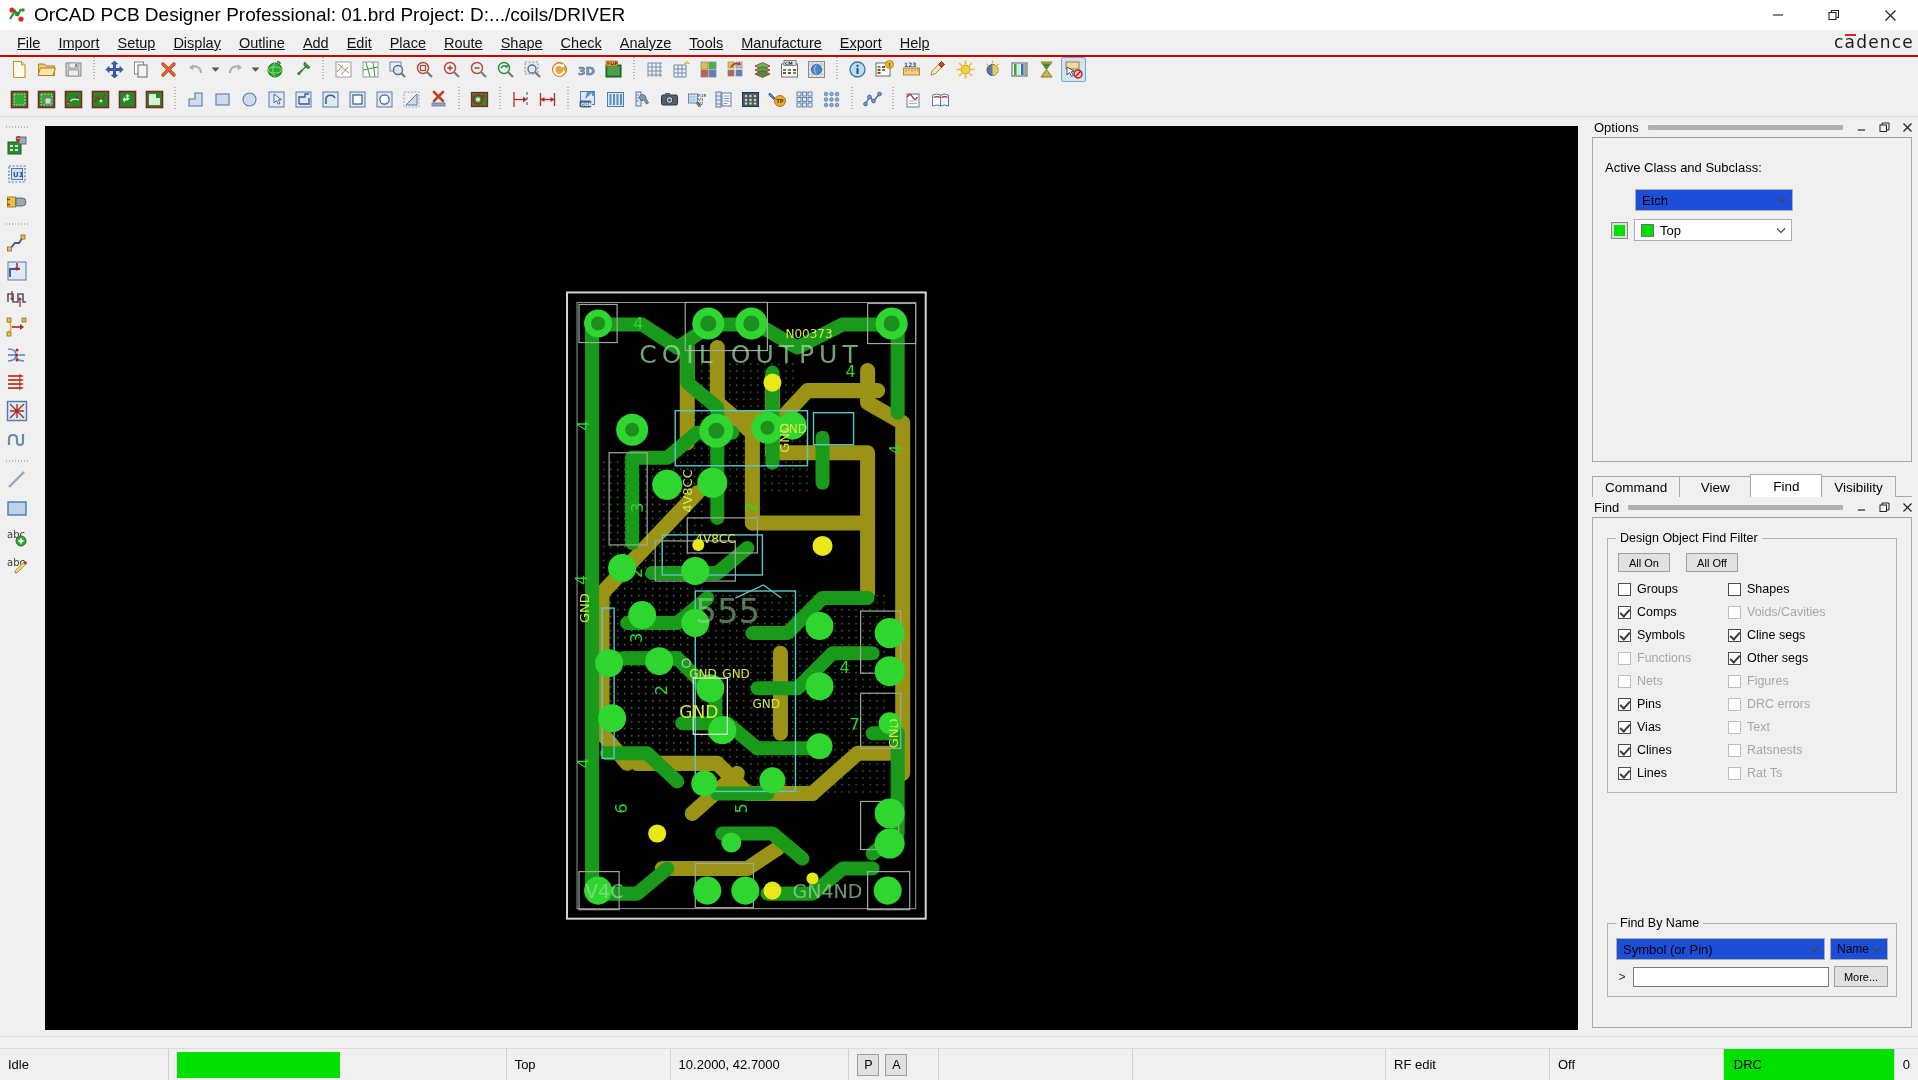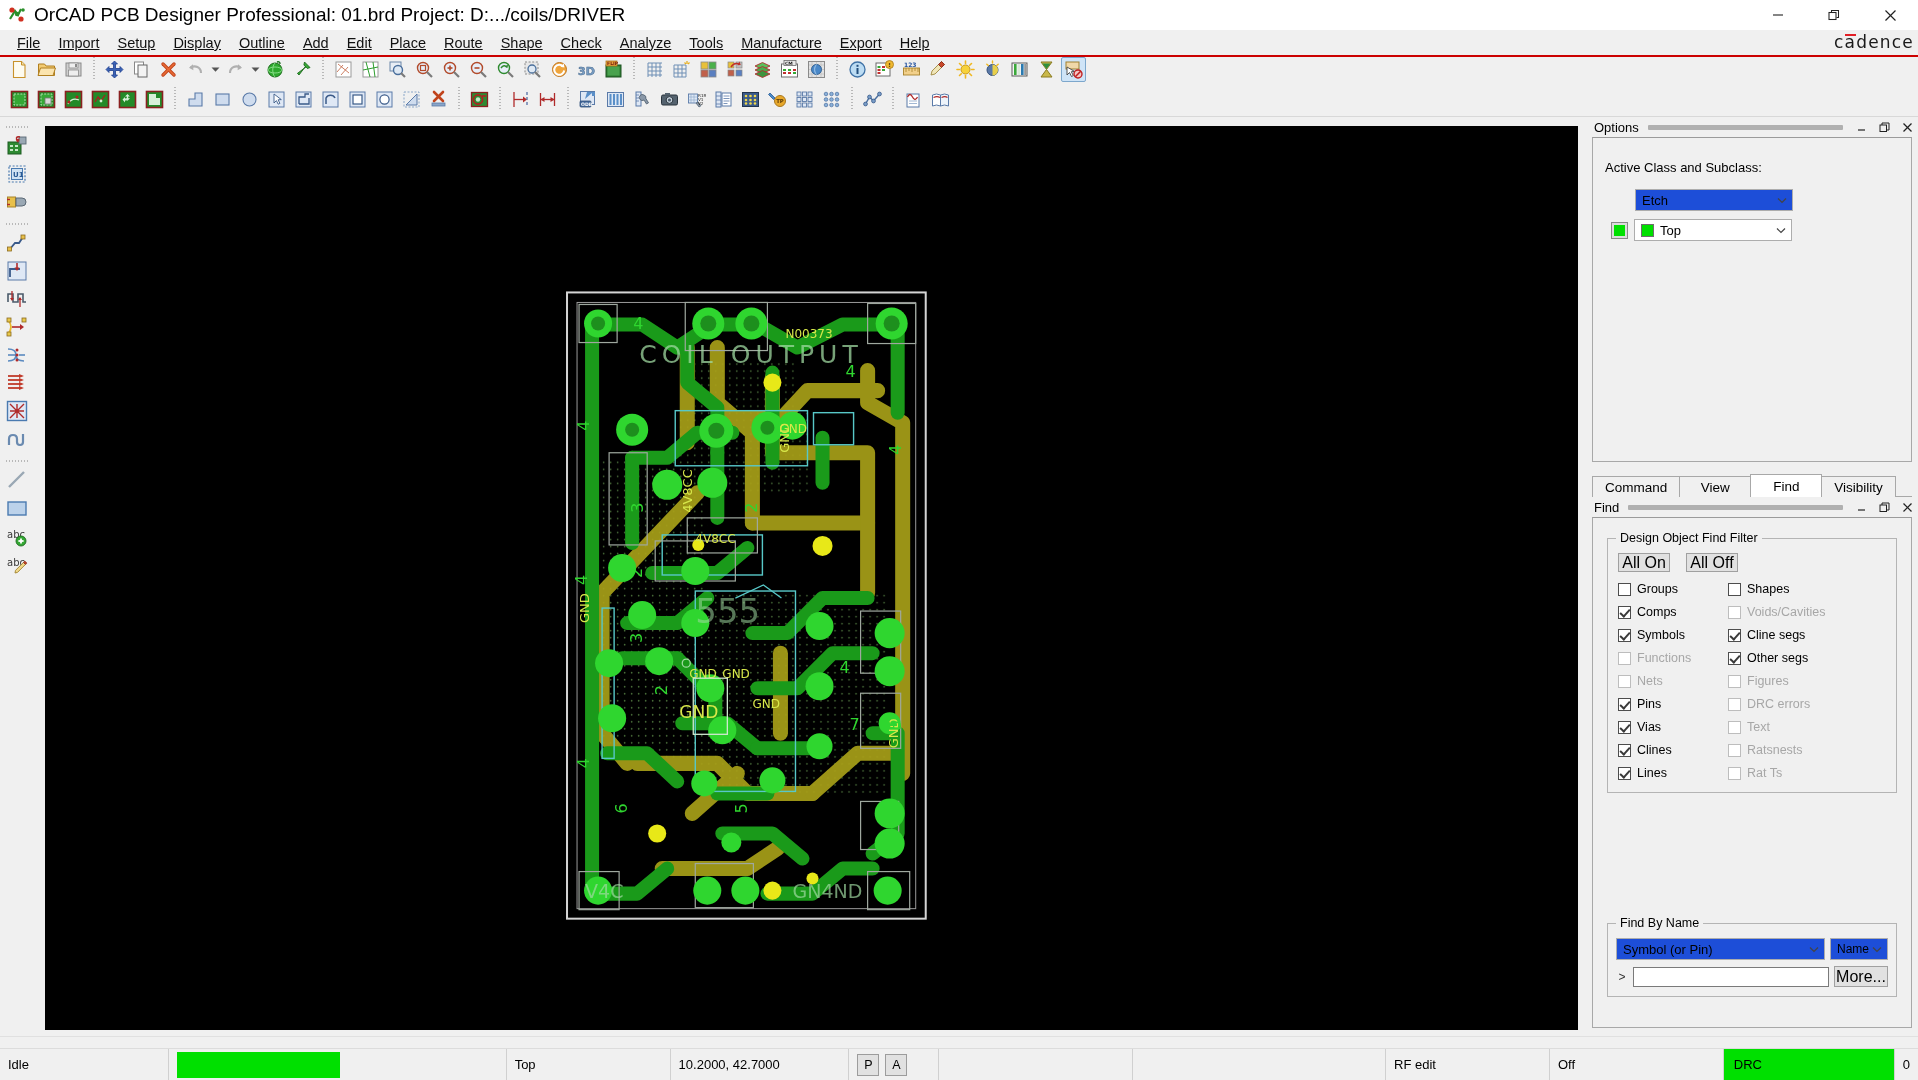--- a/index.html
+++ b/index.html
@@ -131,21 +131,21 @@
   .tab.sel { background: #ffffff; height: 23px; z-index: 3; color:#000; }
 
   
   .groupbox { border: 1px solid #b4b4b4; position: relative; margin: 0; }
   .groupbox > .gb-title {
     position: absolute; top: -8px; left: 8px; background: #f0f0f0; padding: 0 4px;
     font-size: 12.5px; color: #000;
   }
   .btn {
     height: 19px; min-width: 52px; background: #e1e1e1; border: 1px solid #a0a0a0;
-    font-size: 16px; display: flex; align-items: center; justify-content: center; color: #000;
+    font-size: 11px; display: flex; align-items: center; justify-content: center; color: #000;
   }
 
   .cbrow { display: flex; align-items: center; gap: 6px; height: 18px; }
   .cb {
     width: 13px; height: 13px; border: 1px solid #4d4d4d; background: #fff;
     flex: 0 0 13px; position: relative;
   }
   .cb.disabled { border-color: #bdbdbd; background: #fff; }
   .cb.checked::after {
     content: ""; position: absolute; left: 3px; top: 0px; width: 4px; height: 8px;

